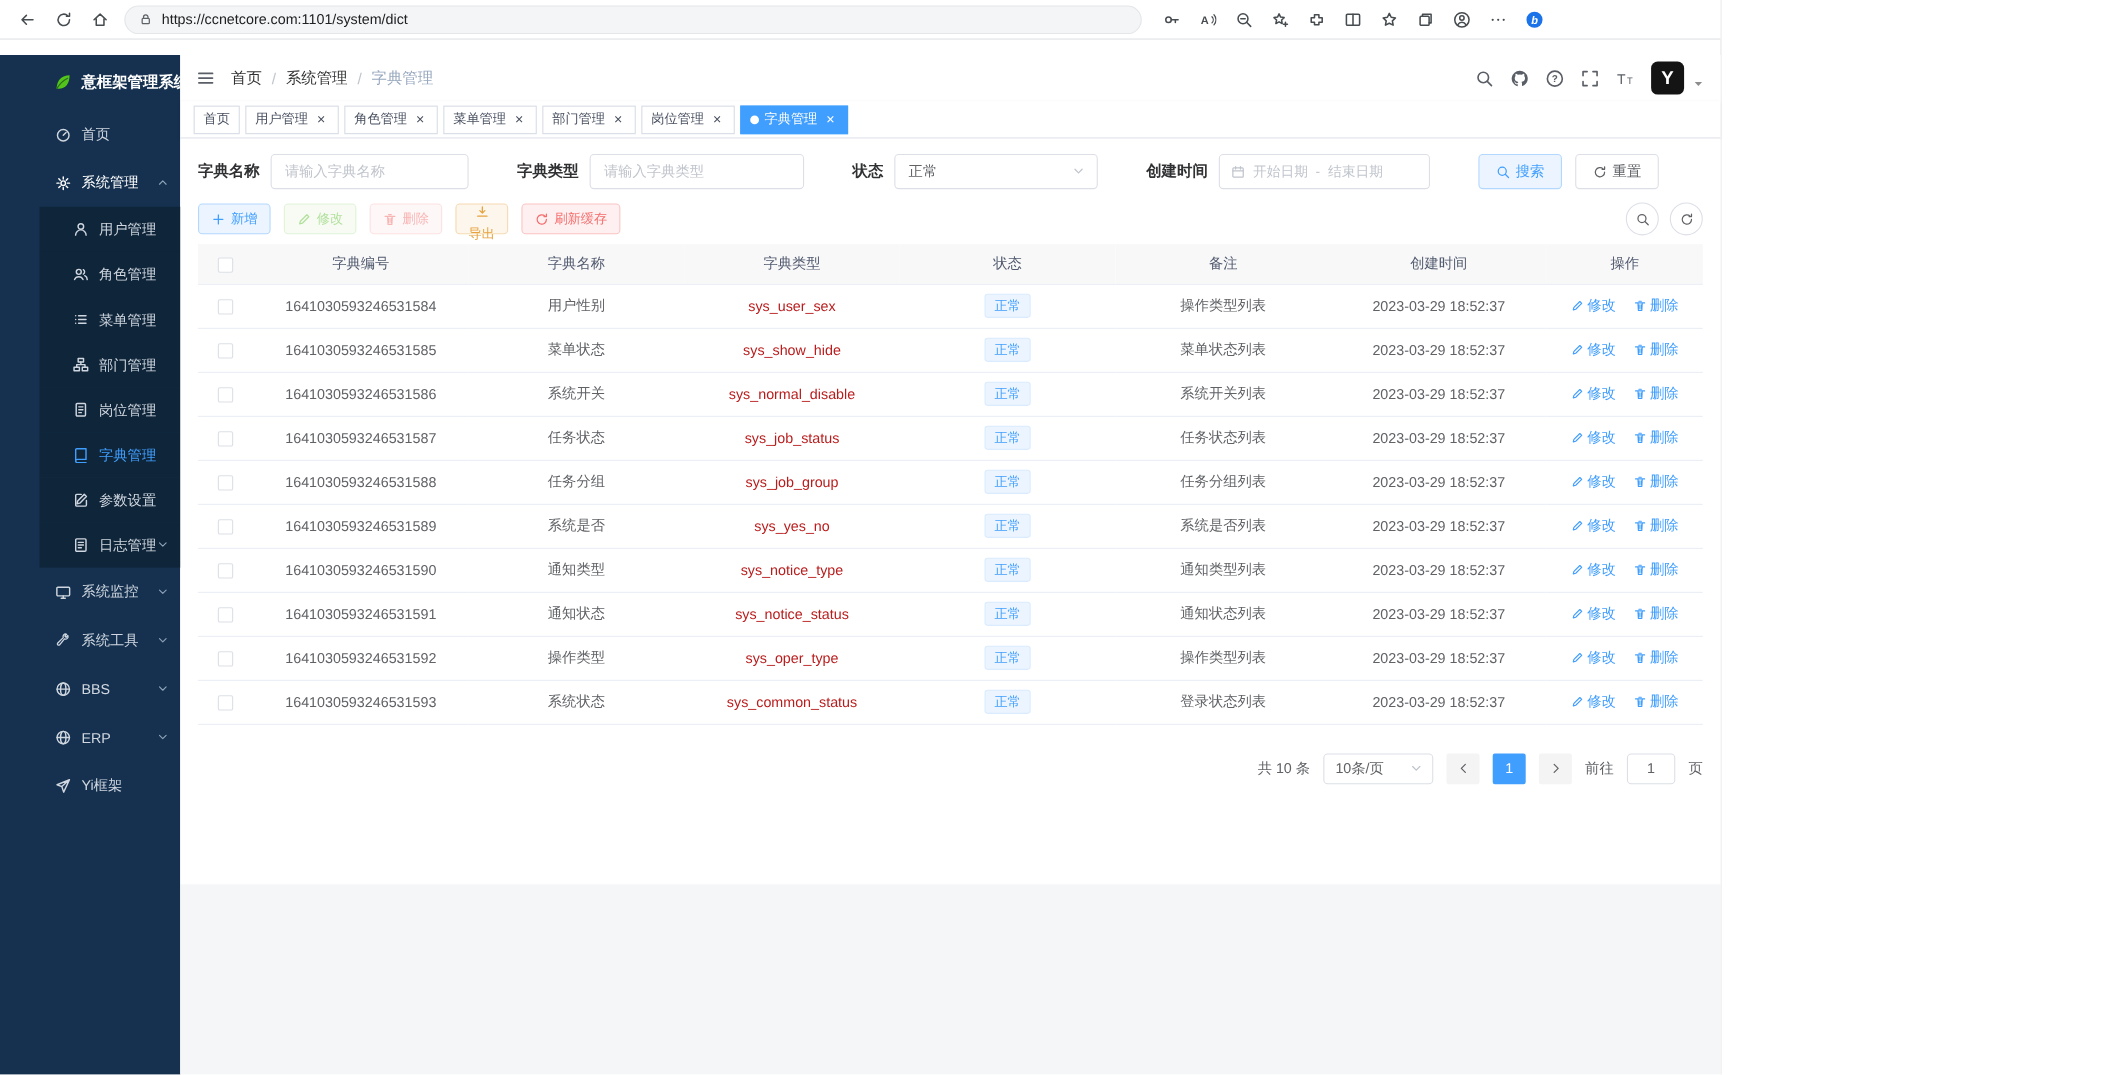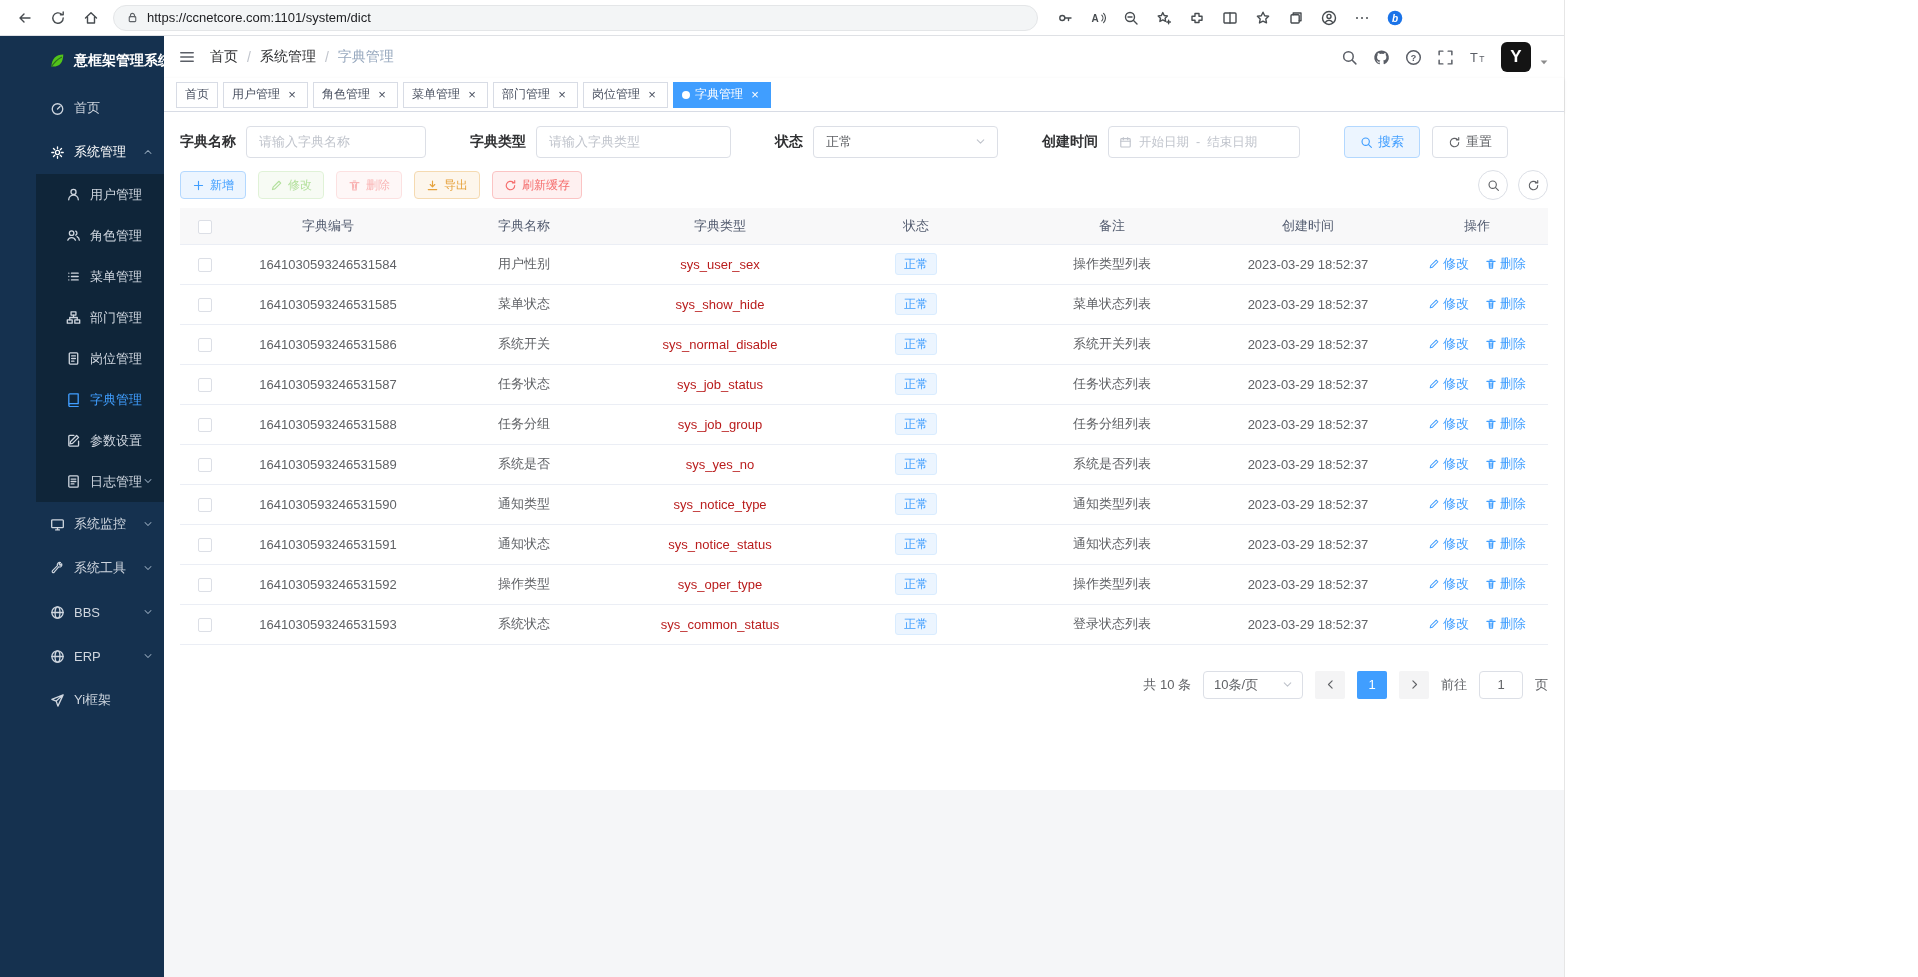--- a/index.html
+++ b/index.html
@@ -1,18 +1,18 @@
 <!DOCTYPE html>
 <html><head>
 <meta charset="utf-8">
 <style>
   * { margin:0; padding:0; box-sizing:border-box; }
   html,body { width:1918px; height:977px; background:#fff; font-family:"Liberation Sans","DejaVu Sans",sans-serif; }
   .screen { position:relative; width:1918px; height:977px; overflow:hidden; background:#fff; }
-  .window { width:1565px; height:977px; display:flex; flex-direction:column; border-right:1px solid #e6e6e6; background:#fff; }
+  .window { width:1565px; height:977px; display:flex; flex-direction:column; border-right:1px solid #e6e6e6; background:#fff;gap:14px; }
 
   
   .i { width:1em; height:1em; fill:none; stroke:currentColor; stroke-width:1.4; stroke-linecap:round; stroke-linejoin:round; display:inline-block; vertical-align:-0.13em; }
 
   
   .chrome { height:36px; flex-shrink:0; background:#fff; border-bottom:1px solid #dfe1e5; display:flex; align-items:center; padding:0 8px; }
   .nav-ico { width:33px; height:28px; display:inline-flex; align-items:center; justify-content:center; color:#474c50; font-size:16px; border-radius:4px; cursor:pointer; flex-shrink:0; }
   .addr { flex:0 0 925px; height:26px; margin:0 6px; background:#f3f5f6; border:1px solid #e4e6e8; border-radius:13px; display:flex; align-items:center; padding:0 12px; gap:8px; overflow:hidden; }
   .addr .url { font-size:13px; color:#202124; white-space:nowrap; }
   .addr-ico { color:#5f6368; font-size:13px; display:inline-flex; }
@@ -70,21 +70,21 @@
   .sel-caret { color:#c0c4cc; font-size:13px; }
   .daterange { width:192px; height:32px; border:1px solid #dcdfe6; border-radius:4px; padding:0 10px; font-size:12.5px; display:flex; align-items:center; gap:7px; background:#fff; color:#c0c4cc; cursor:pointer; }
   .d-ico { color:#c0c4cc; font-size:13px; display:inline-flex; }
 
   .btn { display:inline-flex; align-items:center; gap:5px; height:32px; padding:0 15px; border-radius:4px; font-size:13px; cursor:pointer; border:1px solid #dcdfe6; background:#fff; color:#606266; font-family:inherit; white-space:nowrap; }
   .btn .b-ico { display:inline-flex; font-size:13px; }
   .btn.sm { height:28px; padding:0 11px; font-size:12px; }
   .plain-primary { background:#ecf5ff; border-color:#b3d8ff; color:#409eff; }
   .plain-success { background:#f0f9eb; border-color:#c2e7b0; color:#67c23a; }
   .plain-danger { background:#fef0f0; border-color:#fbc4c4; color:#f56c6c; }
-  .plain-warning { background:#fdf6ec; border-color:#f5dab1; color:#e6a23c; }
+  .plain-warning { background:#fdf6ec; border-color:#f5dab1; color:#e6a23c;flex-direction:column; }
   .is-disabled { opacity:.5; cursor:not-allowed; }
 
   .toolbar-row { display:flex; align-items:center; gap:12px; margin-bottom:8px; }
   .toolbar-right { margin-left:auto; display:flex; gap:10px; }
   .circle-btn { width:30px; height:30px; border:1px solid #dcdfe6; border-radius:50%; display:inline-flex; align-items:center; justify-content:center; color:#606266; font-size:13px; cursor:pointer; background:#fff; }
 
   
   .tbl { width:100%; border-collapse:collapse; table-layout:fixed; }
   .tbl th { background:#f8f8f9; color:#515a6e; font-weight:normal; font-size:13px; height:36px; text-align:center; border-bottom:1px solid #ebeef5; }
   .tbl td { height:40px; font-size:13px; color:#606266; text-align:center; border-bottom:1px solid #ebeef5; background:#fff; white-space:nowrap; overflow:hidden; }

